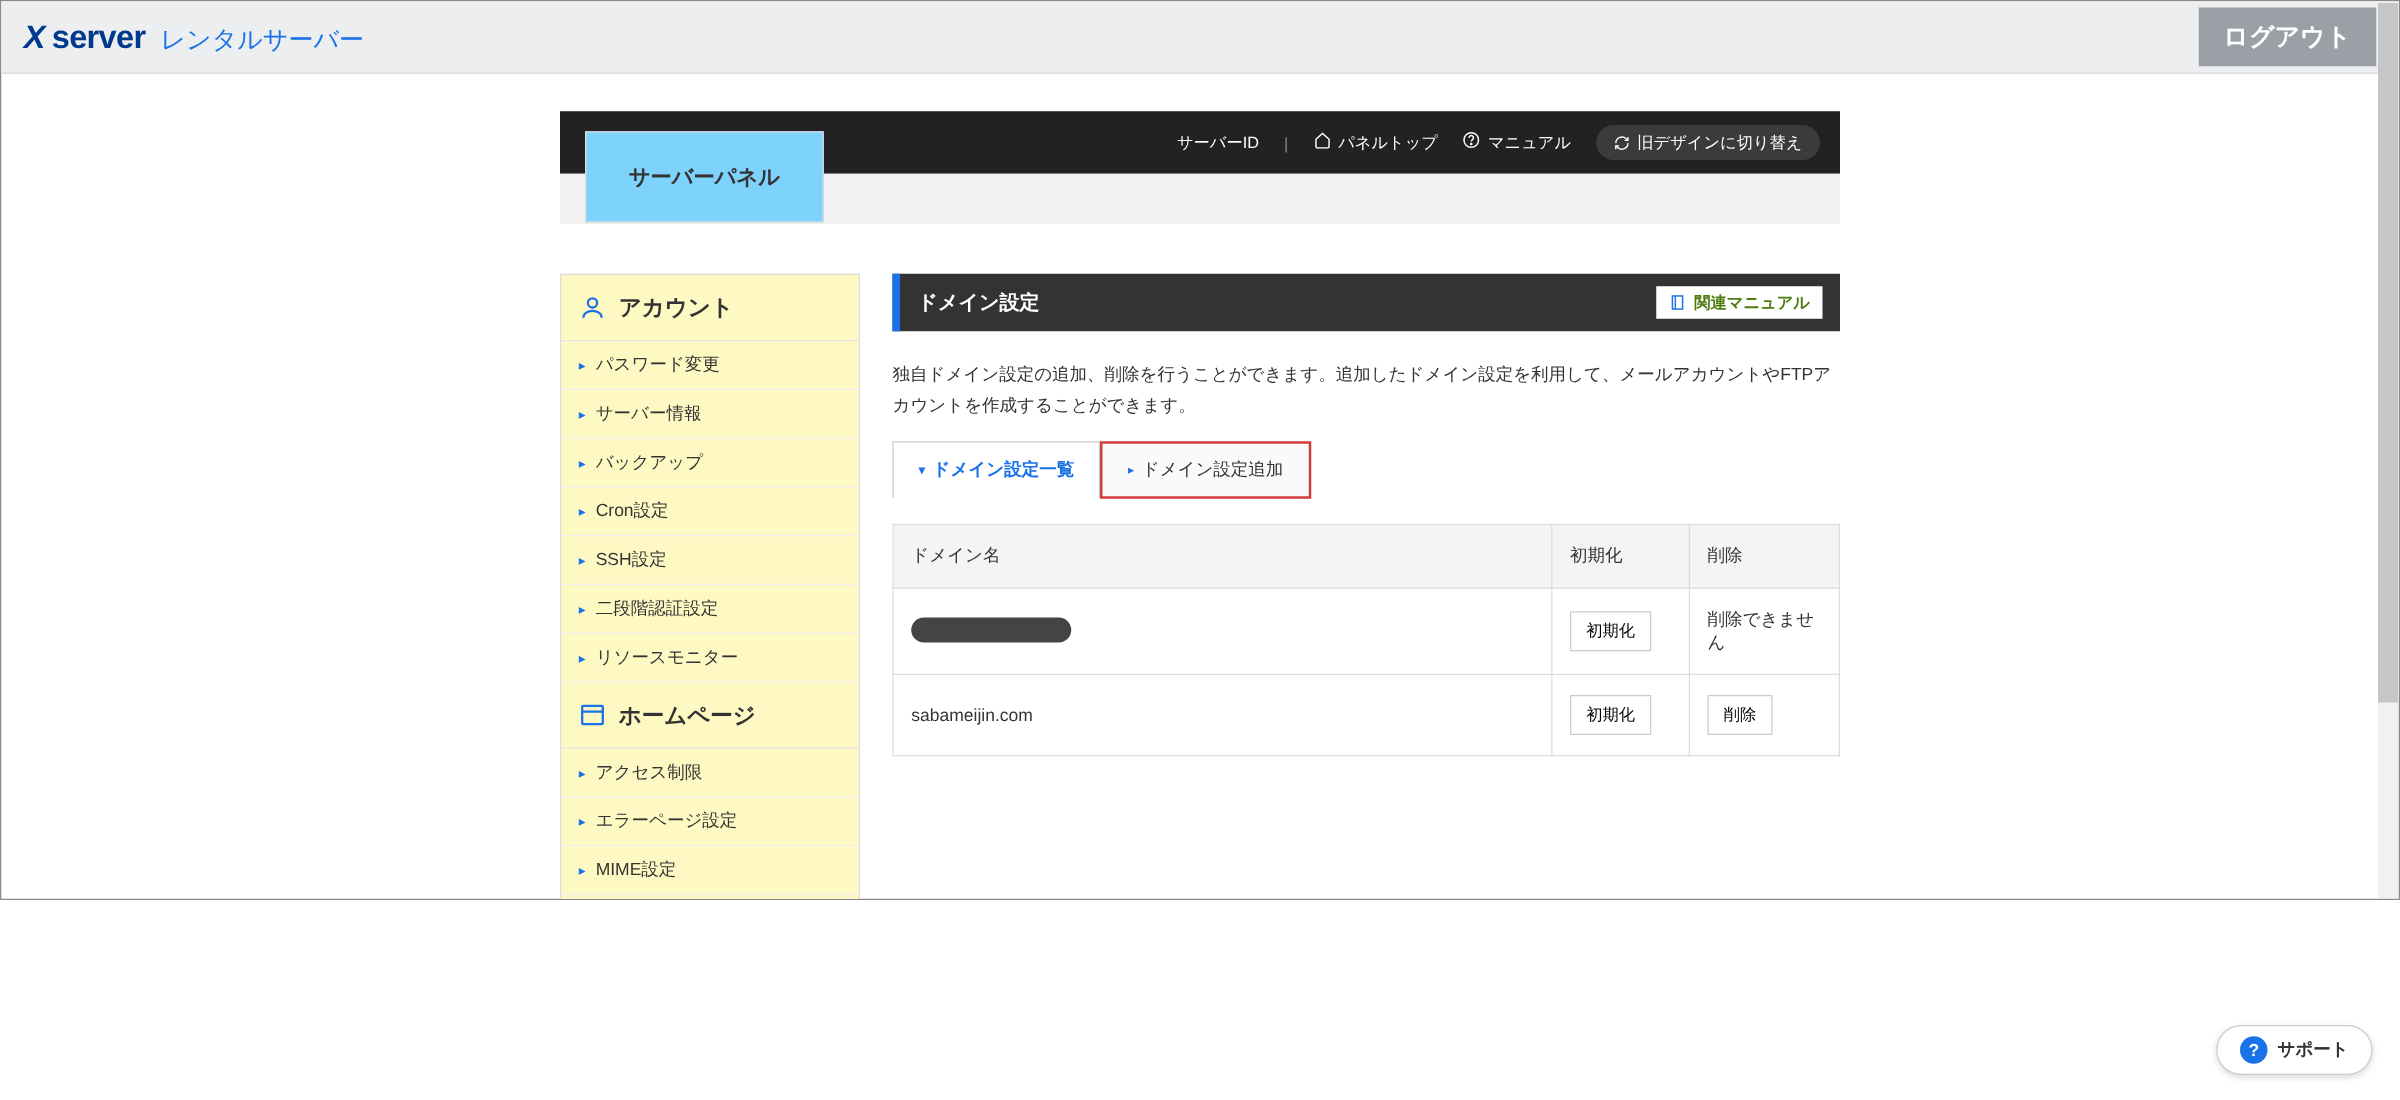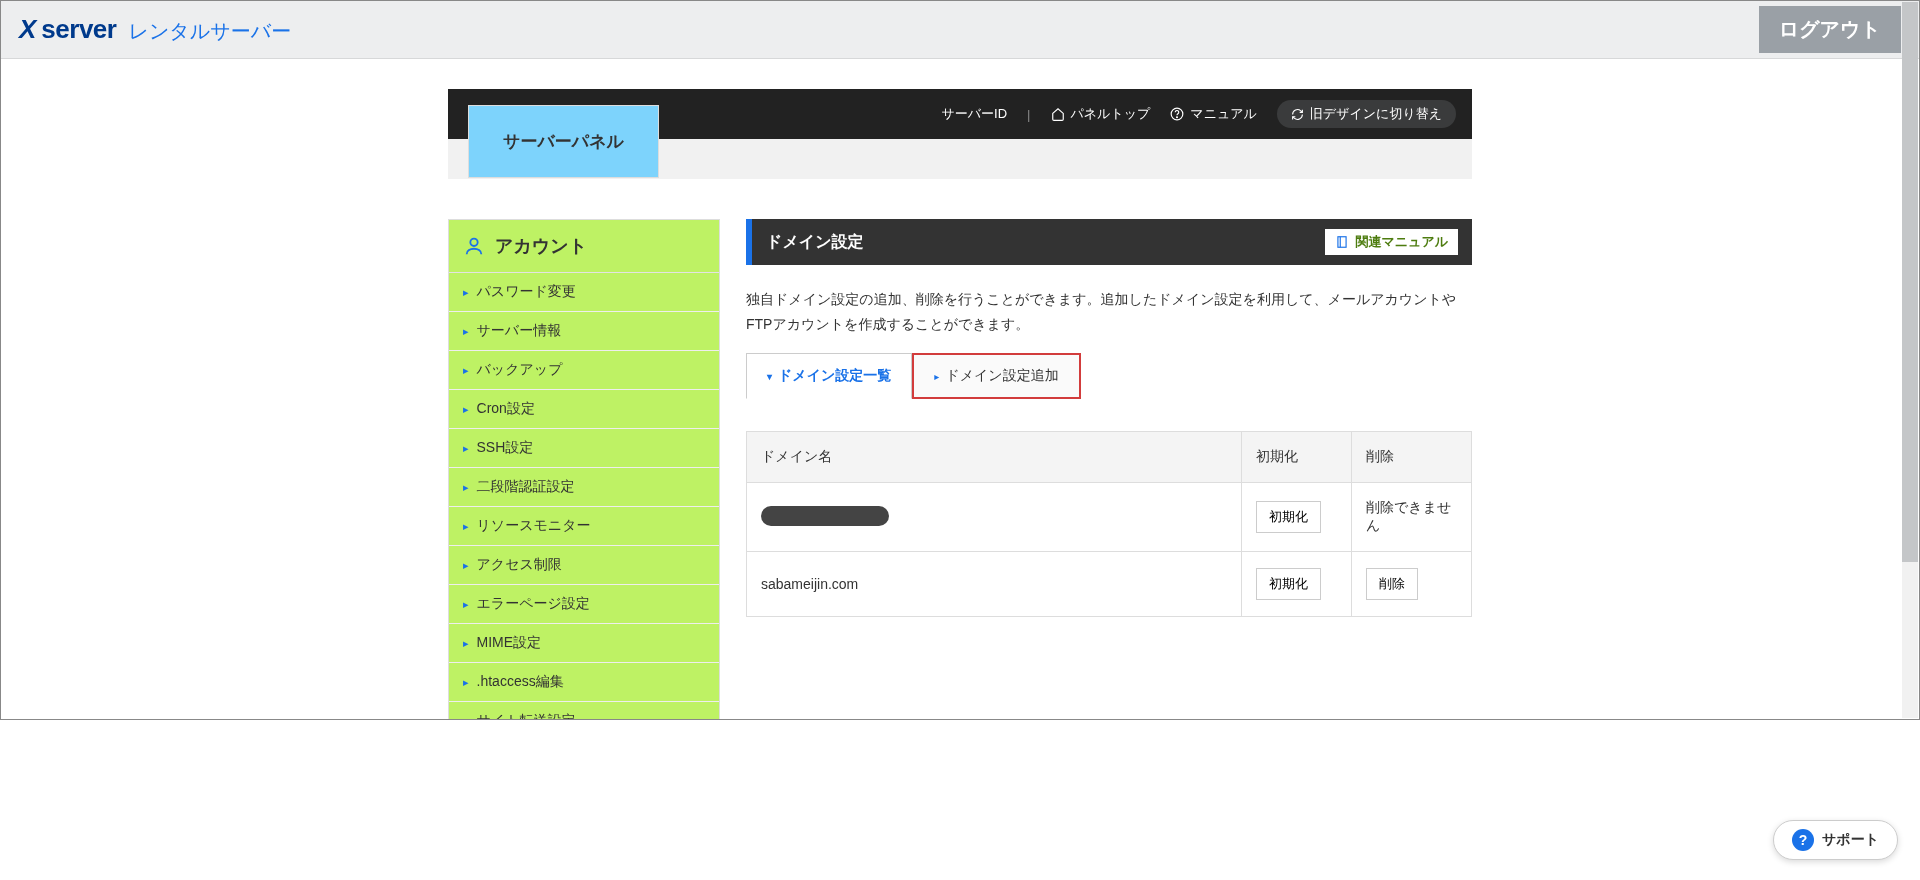--- a/index.html
+++ b/index.html
@@ -6,40 +6,40 @@
   body{font-family:"Hiragino Kaku Gothic ProN","Meiryo",sans-serif;background:#fff;color:#333;font-size:14px;border:1px solid #888;height:720px;overflow:hidden;}
   .topbar{background:#edeeef;border-bottom:1px solid #d7d8d9;height:58px;display:flex;align-items:center;justify-content:space-between;padding:0 18px;}
   .brand{display:flex;align-items:baseline;gap:6px;}
   .brand-x{font-size:26px;font-weight:700;color:#003a8c;font-style:italic;letter-spacing:-1px;}
   .brand-server{font-size:26px;font-weight:700;color:#003a8c;letter-spacing:-.5px;}
   .brand-sub{font-size:20px;font-weight:400;color:#1a72e8;margin-left:6px;}
   .logout-btn{background:#9aa0a6;color:#fff;border:none;padding:10px 20px;font-size:20px;font-weight:700;cursor:pointer;}
   .page-wrap{width:1024px;margin:30px auto 0;position:relative;}
   .blackbar{background:#222;color:#fff;height:50px;display:flex;align-items:center;justify-content:flex-end;padding-right:16px;font-size:13px;gap:20px;}
   .panel-badge{position:absolute;top:16px;left:20px;background:#7dd3fc;border:1px solid #ddd;padding:24px 34px;font-size:17px;font-weight:700;z-index:5;}
-  .bb-link{display:inline-flex;align-items:center;gap:6px;cursor:pointer;}
+  .bb-link{display:inline-flex;align-items:flex-start;gap:6px;cursor:pointer;}
   .bb-sep{color:#888;}
   .bb-chip{background:#3a3b3c;border-radius:14px;padding:5px 14px;display:inline-flex;align-items:center;gap:6px;}
   .grayband{background:#f1f1f1;height:40px;}
   .content-row{display:flex;gap:26px;margin-top:40px;}
-  .sidebar{width:272px;border:1px solid #ddd;background:#bef264;}
+  .sidebar{width:240px;border:1px solid #ddd;background:#fef9c3;}
   .side-head{display:flex;align-items:center;gap:10px;padding:14px 14px;border-bottom:1px solid #e3e3e3;font-size:18px;font-weight:700;}
   .side-head svg,.side-head .ico{color:#1a72e8;}
   .side-item{display:flex;align-items:center;gap:8px;padding:10px 14px;border-bottom:1px solid #eee;font-size:14px;cursor:pointer;}
   .side-item .chev{color:#1a72e8;font-size:11px;}
   .main{flex:1;}
   .main-head{background:#333;color:#fff;display:flex;align-items:center;justify-content:space-between;padding:10px 14px;font-size:16px;font-weight:700;border-left:6px solid #1a72e8;}
   .manual-chip{background:#fff;color:#4d7c0f;padding:4px 10px;font-size:13px;font-weight:700;display:inline-flex;align-items:center;gap:6px;cursor:pointer;}
   .desc{font-size:14px;line-height:1.8;margin:22px 0 16px;}
   .tabs{display:flex;}
   .tab{border:1px solid #ccc;padding:12px 20px;font-size:14px;display:flex;align-items:center;gap:6px;cursor:pointer;background:#fafafa;}
   .tab.active{background:#fff;border-bottom-color:#fff;color:#1a72e8;font-weight:700;}
   .tab.hl{border:2px solid #d23c3c;}
   .tab .chev{font-size:10px;}
-  .tbl{width:100%;border-collapse:collapse;margin-top:32px;}
+  .tbl{width:100%;border-collapse:collapse;margin-top:20px;}
   .tbl th,.tbl td{border:1px solid #ddd;padding:16px 14px;text-align:left;font-size:14px;font-weight:400;}
   .tbl th{background:#f4f4f4;}
   .pill{background:#444;border-radius:10px;width:128px;height:20px;display:inline-block;}
   .btn-sm{background:#fff;border:1px solid #ccc;padding:6px 12px;font-size:13px;cursor:pointer;}
   .support{position:fixed;right:22px;bottom:20px;background:#fff;border:1px solid #ccc;border-radius:22px;padding:8px 18px;display:flex;align-items:center;gap:8px;font-weight:700;box-shadow:0 2px 6px rgba(0,0,0,.15);cursor:pointer;}
   .qmark{width:22px;height:22px;border-radius:50%;background:#1a72e8;color:#fff;display:inline-flex;align-items:center;justify-content:center;font-size:14px;}
   .scroll-track{position:fixed;right:2px;top:2px;width:16px;height:716px;background:#f1f1f1;}
   .scroll-thumb{position:absolute;top:0;left:0;width:16px;height:560px;background:#c4c6c8;}
 </style>
 </head>
@@ -119,20 +119,27 @@
           </div>
           <div class="side-item">
             <span class="chev">▸</span>
             <span>二段階認証設定</span>
           </div>
           <div class="side-item">
             <span class="chev">▸</span>
             <span>リソースモニター</span>
           </div>
         </div>
+      <div class="side-head">
+        <svg class="ico" width="22" height="22" viewBox="0 0 24 24" fill="none" stroke="#1a72e8" stroke-width="2">
+            <rect x="3" y="4" width="18" height="16" rx="1"></rect>
+            <line x1="3" y1="9" x2="21" y2="9"></line>
+          </svg>
+        <span>ホームページ</span>
+      </div>
       <div id="hp-items">
           <div class="side-item">
             <span class="chev">▸</span>
             <span>アクセス制限</span>
           </div>
           <div class="side-item">
             <span class="chev">▸</span>
             <span>エラーページ設定</span>
           </div>
           <div class="side-item">

